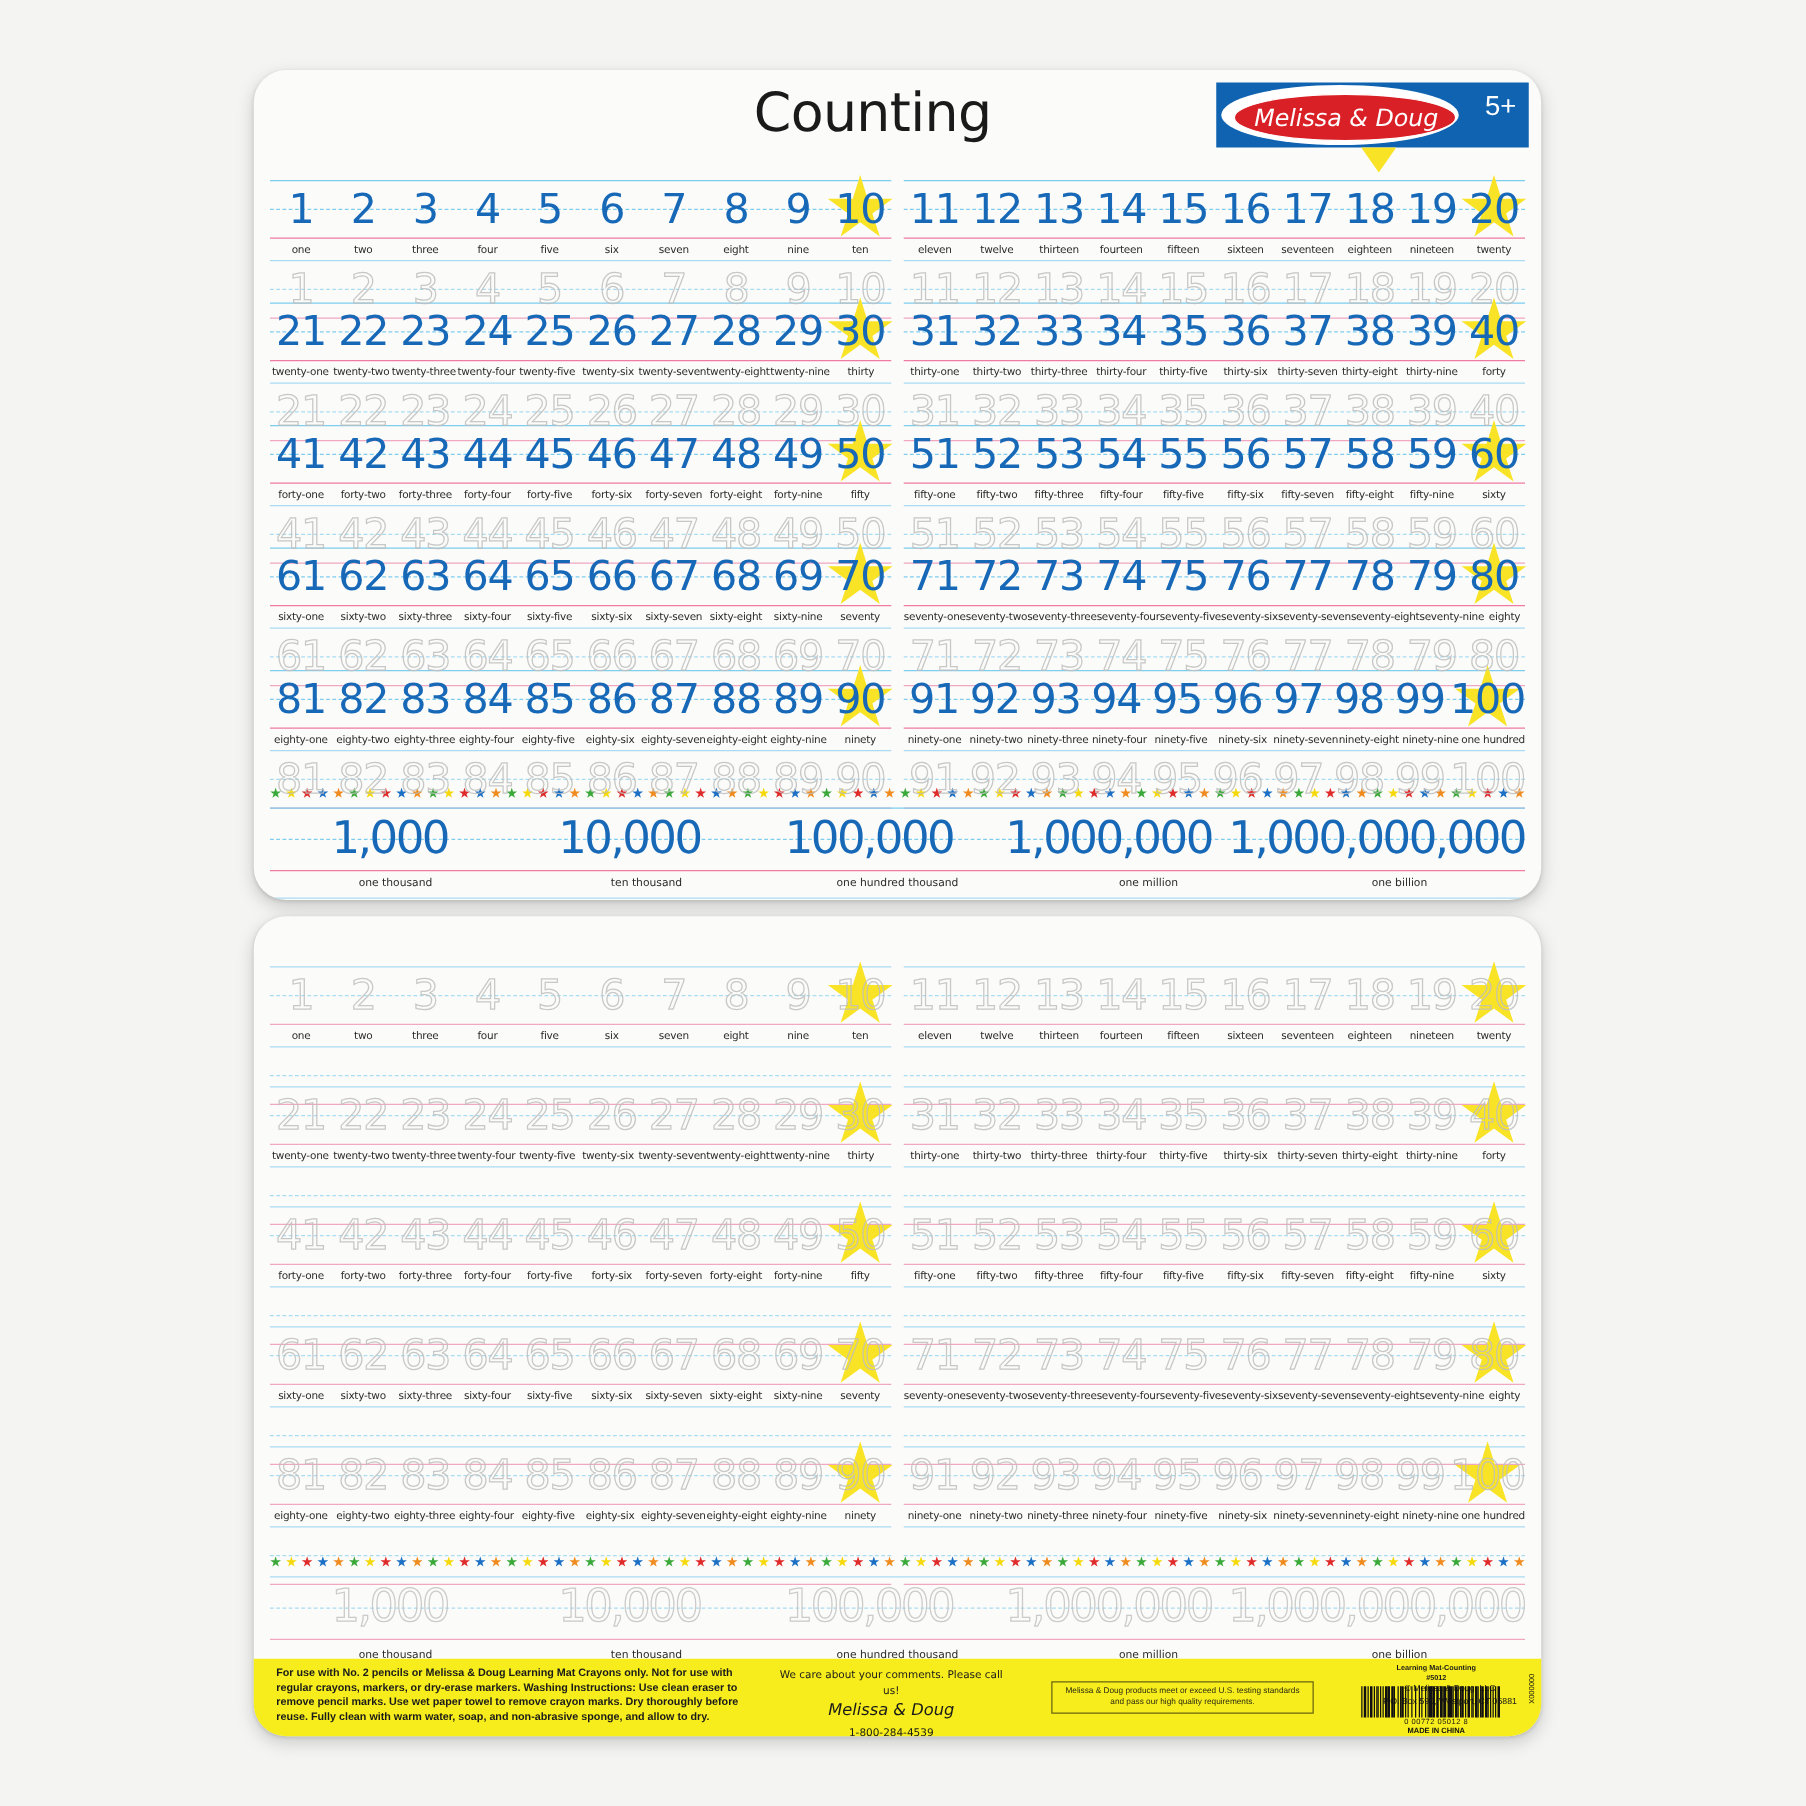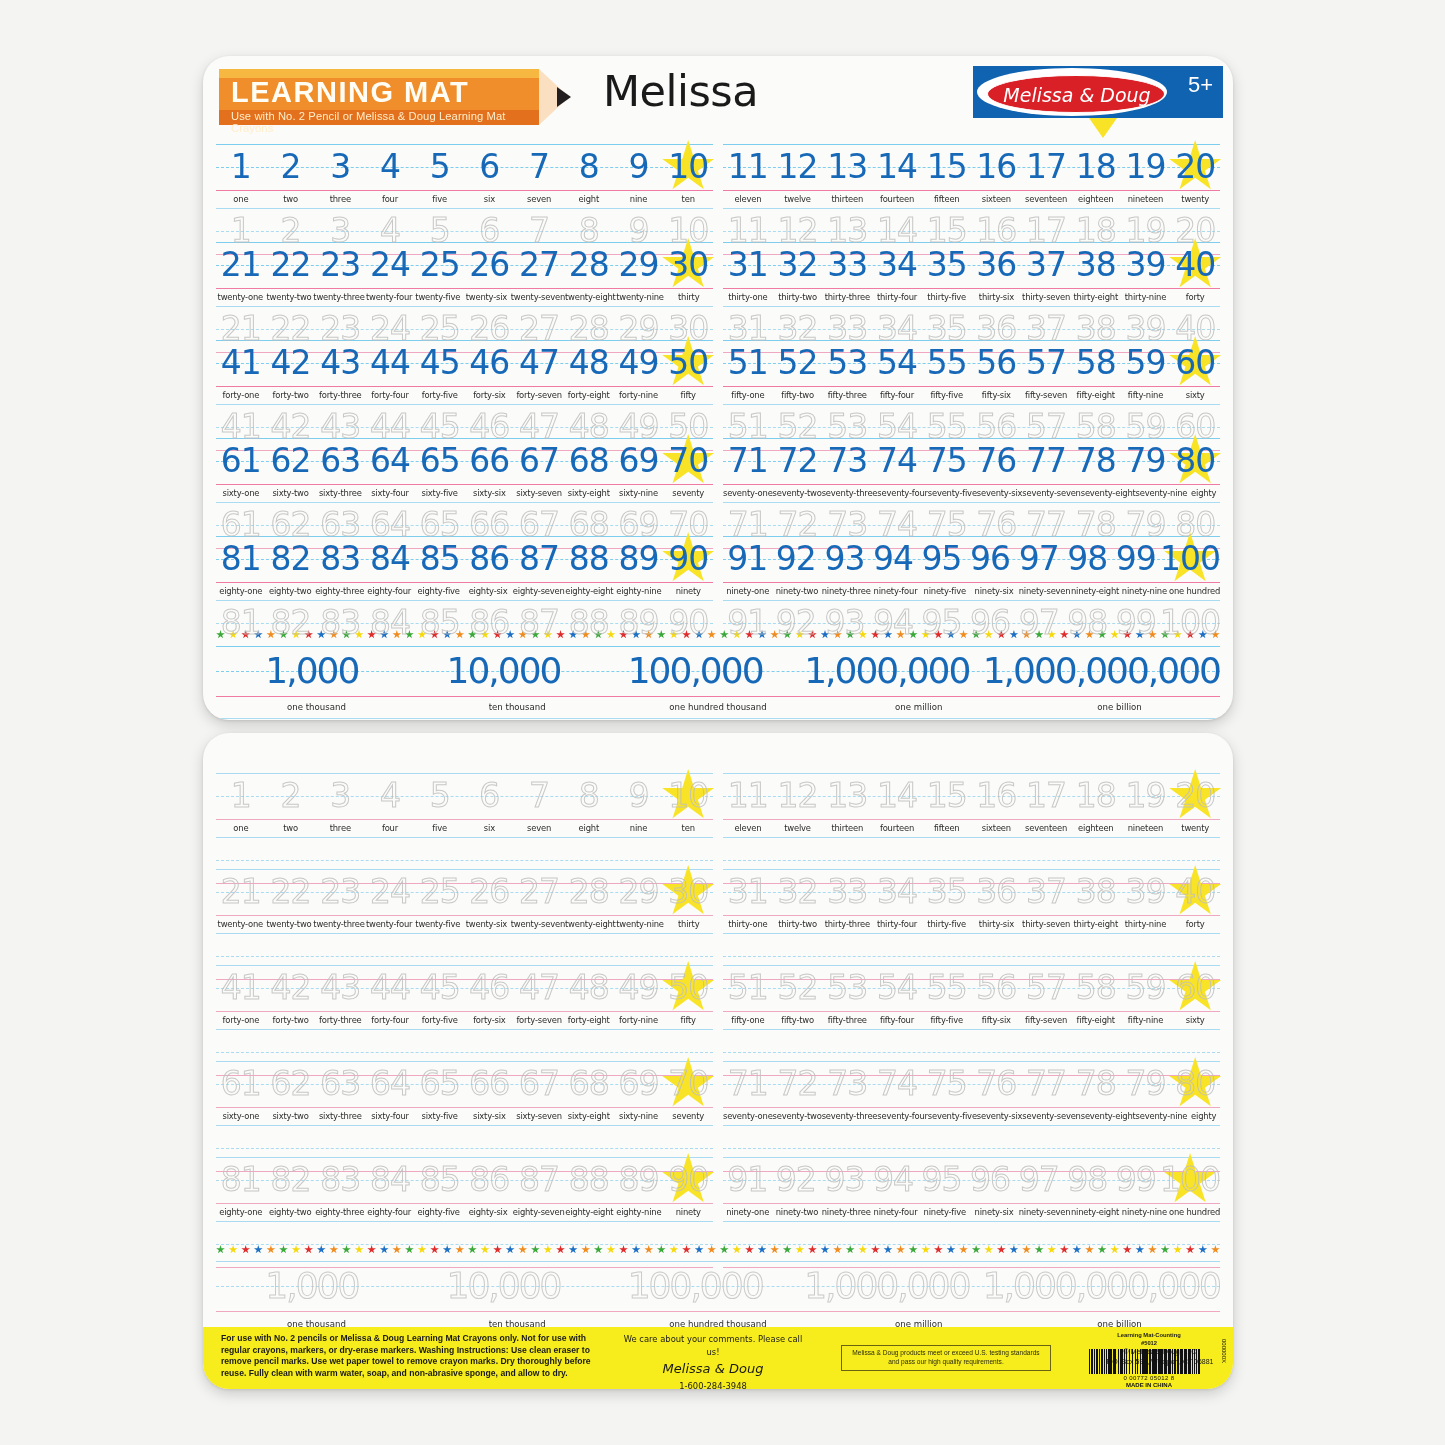--- a/index.html
+++ b/index.html
@@ -226,29 +226,21 @@
   }
 </style>
 </head>
 <body>
 
 <div class="stage">
 
   <div class="mat" id="mat-top">
 
     <div class="hdr">
-      <div class="pencil">
-        <div class="pencil-body">
-          <div class="mat-title">LEARNING MAT</div>
-          <div class="mat-sub">Use with No. 2 Pencil or Melissa &amp; Doug Learning Mat Crayons</div>
-        </div>
-        <div class="pencil-tip"></div>
-        <div class="pencil-lead"></div>
-      </div>
-      <div class="topic">Melissa</div>
+      <div class="topic">Counting</div>
 
       <div class="brand">
         <div class="brand-blue">
           <div class="brand-age">5+</div>
         </div>
         <div class="brand-oval-outer">
           <div class="brand-oval">
             <div class="brand-name">Melissa &amp; Doug</div>
           </div>
         </div>
@@ -1977,21 +1969,21 @@
           <div class="ln ln-bot g"></div>
         </div>
       </div>
   </div>
 
   <div id="footer">
     <div class="ft-care">For use with No. 2 pencils or Melissa &amp; Doug Learning Mat Crayons only. Not for use with regular crayons, markers, or dry-erase markers. Washing Instructions: Use clean eraser to remove pencil marks. Use wet paper towel to remove crayon marks. Dry thoroughly before reuse. Fully clean with warm water, soap, and non-abrasive sponge, and allow to dry.</div>
     <div class="ft-mid">
       <span>We care about your comments. Please call us!</span>
       <span class="ft-md-logo">Melissa &amp; Doug</span>
-      <span>1-600-284-3948</span><br>
+      <span>1-800-284-4539</span><br>
       
     </div>
     <div class="ft-box">Melissa &amp; Doug products meet or exceed U.S. testing standards and pass our high quality requirements.</div>
     <div class="ft-copy">
       <span>© Melissa &amp; Doug, LLC</span><br>
       <span>P.O. Box 590, Westport, CT 06881</span>
     </div>
     <div class="ft-bar">
       <div class="ft-bar-title">Learning Mat-Counting</div>
       <div class="ft-bar-title">#5012</div>

